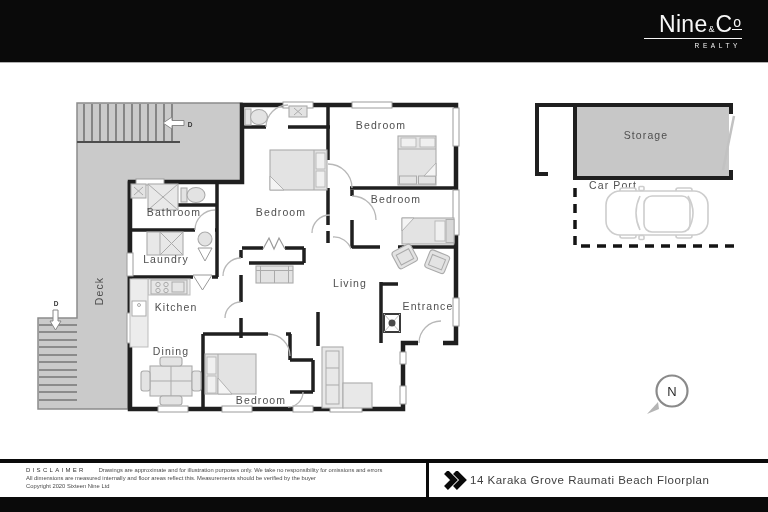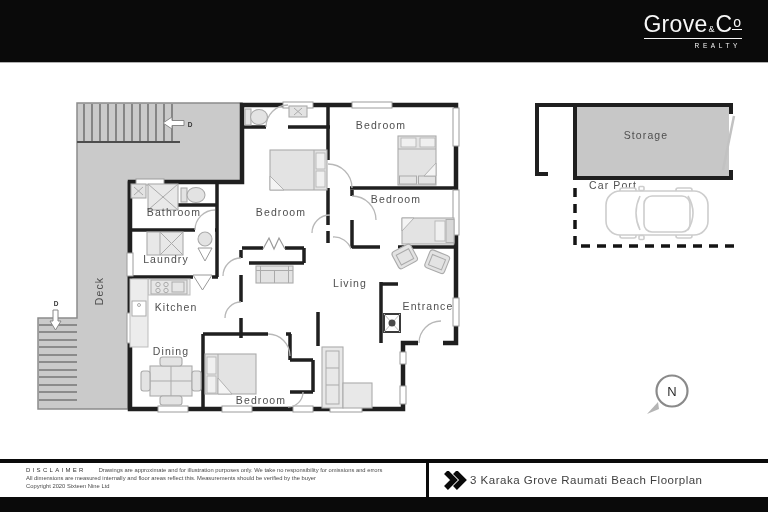--- a/index.html
+++ b/index.html
@@ -42,21 +42,21 @@
   .chev{position:absolute;left:443px;top:471px;}
 </style>
 </head>
 <body>
 
 <div class="page">
 
   <div class="topbar">
     <div class="brand">
       <div class="brand-row">
-        <span class="brand-main">Grove</span>
+        <span class="brand-main">Nine</span>
           <span class="brand-amp">&amp;</span>
           <span class="brand-c">C</span>
           <span class="brand-o">o</span>
       </div>
       <div class="brand-tag">REALTY</div>
     </div>
   </div>
 
   <svg class="plan" viewBox="0 0 768 512">
 
@@ -318,16 +318,16 @@
   <div class="disc">
     <div><span class="disc-head">DISCLAIMER</span><span>Drawings are approximate and for illustration purposes only. We take no responsibility for omissions and errors</span></div>
     <div>All dimensions are measured internally and floor areas reflect this. Measurements should be verified by the buyer</div>
     <div>Copyright 2020 Sixteen Nine Ltd</div>
   </div>
   <div class="footer-divider"></div>
   <svg class="chev" width="26" height="20" viewBox="0 0 26 20">
     <polyline points="3,1 11,9 3,17" fill="none" stroke="#0a0a0a" stroke-width="5.5" stroke-linejoin="miter"></polyline>
     <polyline points="12,1 20,9 12,17" fill="none" stroke="#0a0a0a" stroke-width="5.5" stroke-linejoin="miter"></polyline>
   </svg>
-  <div class="plan-title">3 Karaka Grove Raumati Beach Floorplan</div>
+  <div class="plan-title">14 Karaka Grove Raumati Beach Floorplan</div>
   <div class="footer-black"></div>
 
 </div>
 
 </body></html>

